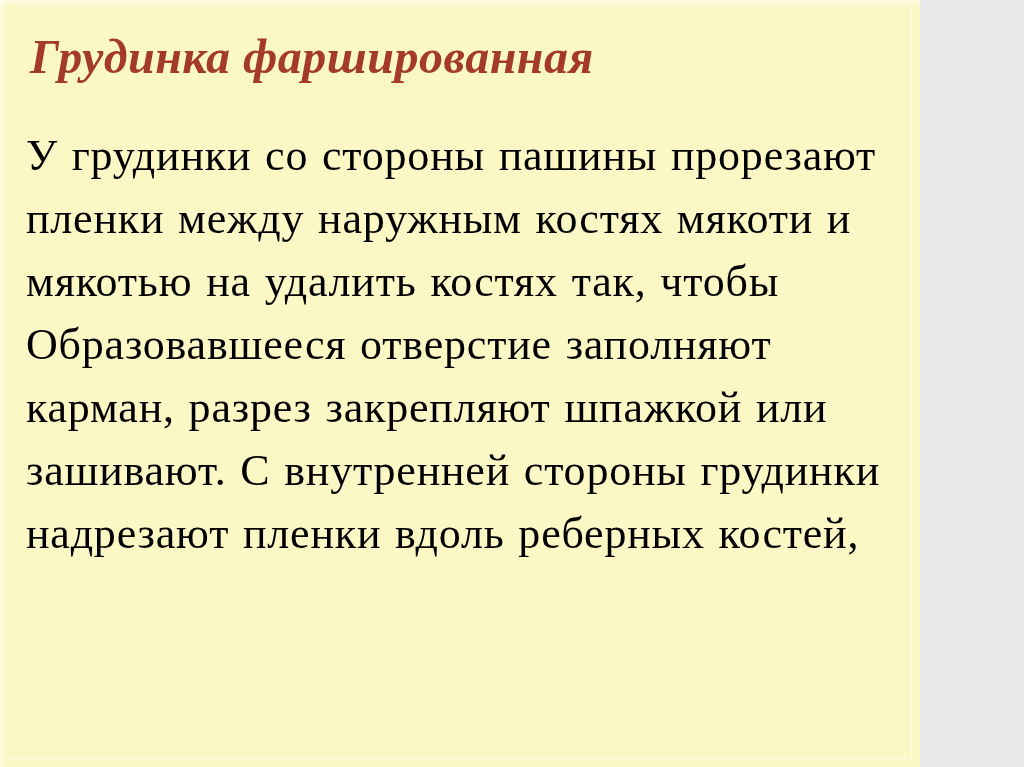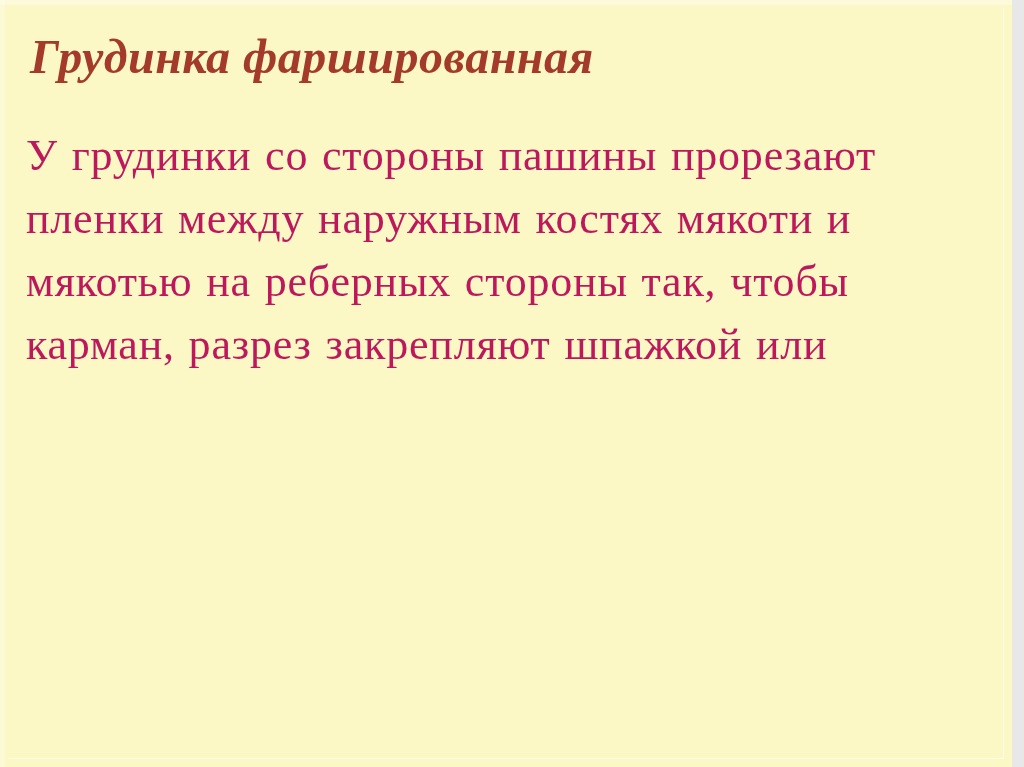--- a/index.html
+++ b/index.html
@@ -2,21 +2,21 @@
 <html><head>
 <meta charset="utf-8">
 <style>
   html, body {
     margin: 0;
     padding: 0;
     background: #e8e8e8;
   }
   .slide {
     position: relative;
-    width: 1012px;
+    width: 920px;
     height: 767px;
     background: #fbf8c6;
     overflow: hidden;
     font-family: "Liberation Serif", "DejaVu Serif", serif;
     
     box-shadow: inset 0 5px 0 rgba(255, 255, 255, 0.35),
                 inset 5px 0 0 rgba(255, 255, 255, 0.25);
   }
   
   .slide::after {
@@ -38,36 +38,39 @@
     line-height: 62px;
     letter-spacing: 0.5px;
     color: #a33a2a;
     white-space: nowrap;
   }
   .body-text {
     position: absolute;
     top: 124px;
     left: 26px;
     right: 20px;
-    color: #be185d;
+    color: #000000;
     font-size: 44px;
     font-weight: 400;
     line-height: 63px;
     letter-spacing: 0.8px;
     word-spacing: 2px;
   }
   .body-line {
     white-space: nowrap;
   }
 </style>
 </head>
 <body>
 
 <div class="slide">
   <h1 class="title">Грудинка фаршированная</h1>
 
   <div class="body-text">
     <div class="body-line">У грудинки со стороны пашины прорезают</div>
     <div class="body-line">пленки между наружным костях мякоти и</div>
-    <div class="body-line">мякотью на реберных стороны так, чтобы</div>
+    <div class="body-line">мякотью на удалить костях так, чтобы</div>
+    <div class="body-line">Образовавшееся отверстие заполняют</div>
     <div class="body-line">карман, разрез закрепляют шпажкой или</div>
+    <div class="body-line">зашивают. С внутренней стороны грудинки</div>
+    <div class="body-line">надрезают пленки вдоль реберных костей,</div>
   </div>
 </div>
 
 </body></html>

